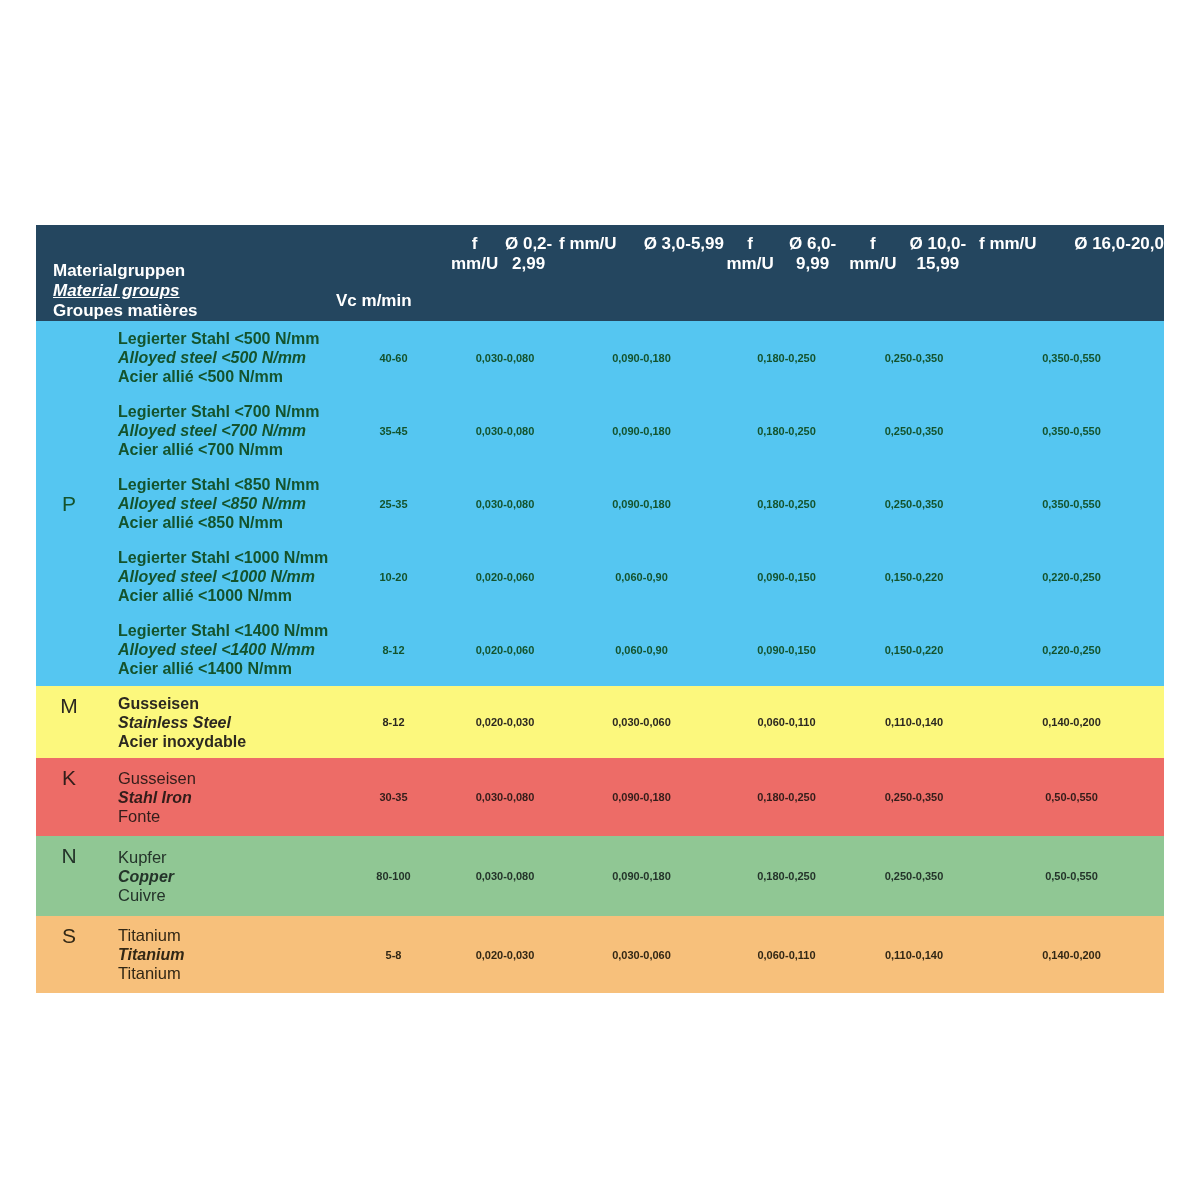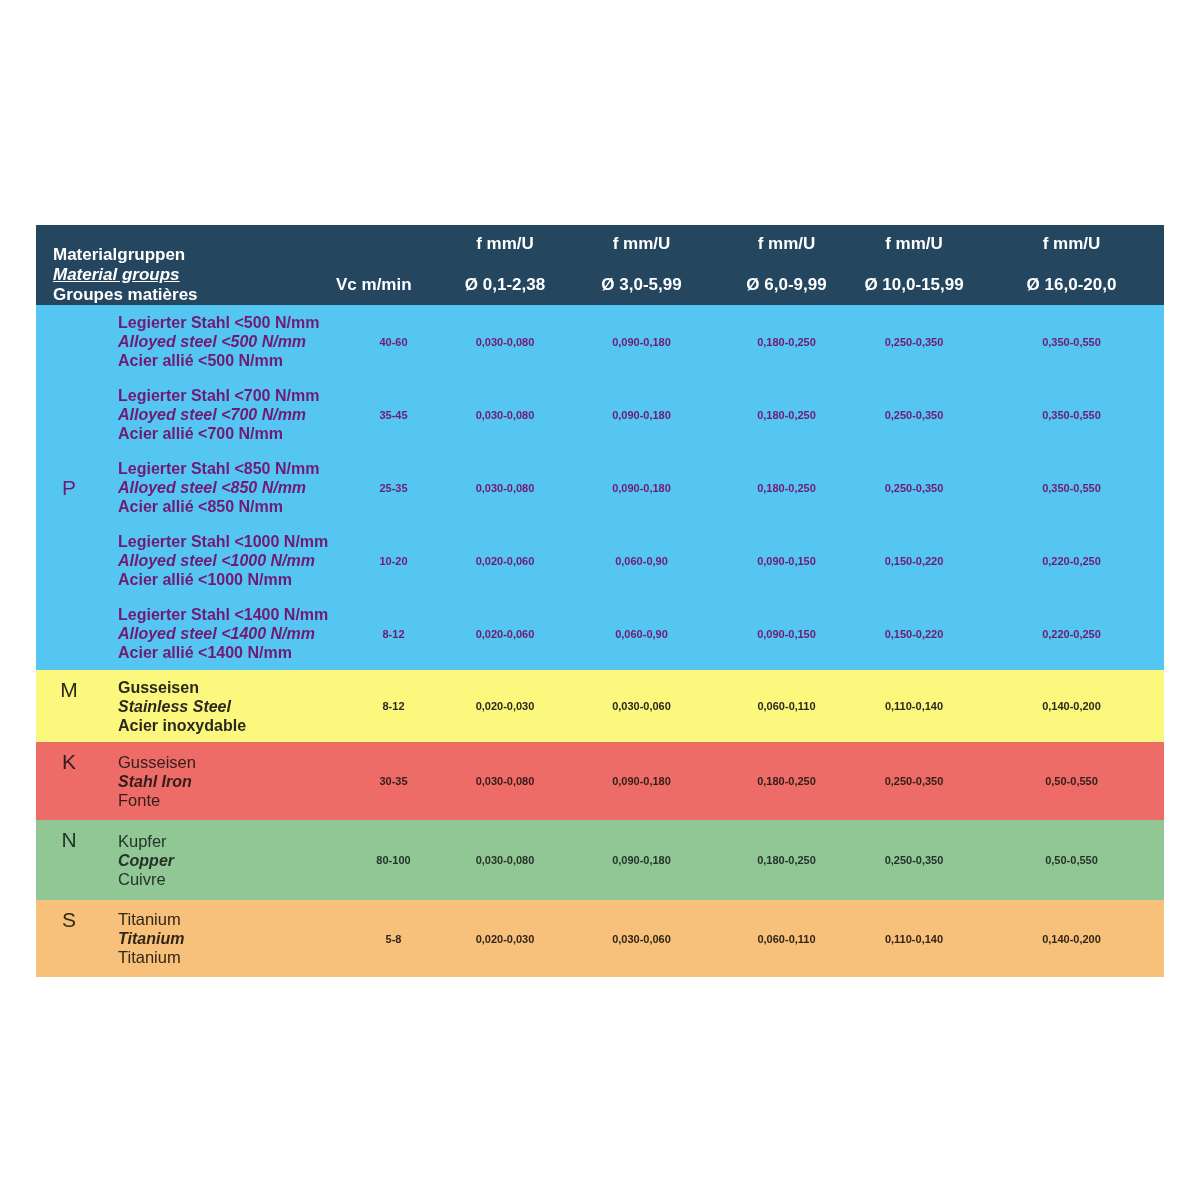--- a/index.html
+++ b/index.html
@@ -13,22 +13,22 @@
   }
   td, th { padding:0; margin:0; }
 
   
   tr.head { height:77px; color:#ffffff; }
   tr.head th { font-weight:700; vertical-align:bottom; }
   .title-block { text-align:left; padding:8px 0 0 17px; font-size:17px; line-height:20px; }
   .title-en { font-style:italic;text-decoration:underline; }
   .vc-label { text-align:left; font-size:17px; padding-bottom:10px; }
   .fcol {
-    display:flex; flex-direction:column; justify-content:space-between;
-    height:80px; box-sizing:border-box; padding:9px 0 10px;
+    display:flex; flex-direction:row; justify-content:space-between;
+    height:96px; box-sizing:border-box; padding:9px 0 10px;
     font-size:17px; text-align:center;
   }
 
   
   tr.r-p { height:73px; }
   tr.r-m { height:72px; }
   tr.r-k { height:78px; }
   tr.r-n { height:80px; }
   tr.r-s { height:77px; }
 
@@ -37,21 +37,21 @@
   .l2 { font-weight:700; font-style:italic; }
   .plain .l1, .plain .l3 { font-weight:400; font-size:16.5px; }
 
   td.num { text-align:center; vertical-align:middle; font-weight:700; font-size:11px; }
 
   td.letter { font-size:21px; text-align:center; padding-right:14px; }
   td.letter.mid { vertical-align:middle; }
   td.letter.topal { vertical-align:top; padding-top:8px; }
 
   
-  .band-p td { color:#701a75; }
+  .band-p td { color:#14532d; }
   .band-m td { color:#2c2820; }
   .band-k td { color:#331d1a; }
   .band-n td { color:#24342a; }
   .band-s td { color:#322715; }
 </style>
 </head>
 <body>
 
 <div class="sheet">
   <table class="tbl">
@@ -74,21 +74,21 @@
           <div class="title-en">Material groups</div>
           <div class="title-fr">Groupes matières</div>
         </div>
       </th>
       <th>
         <div class="vc-label">Vc m/min</div>
       </th>
       <th>
         <div class="fcol">
           <span>f mm/U</span>
-          <span>Ø 0,1-2,38</span>
+          <span>Ø 0,2-2,99</span>
         </div>
       </th>
       <th>
         <div class="fcol">
           <span>f mm/U</span>
           <span>Ø 3,0-5,99</span>
         </div>
       </th>
       <th>
         <div class="fcol">

